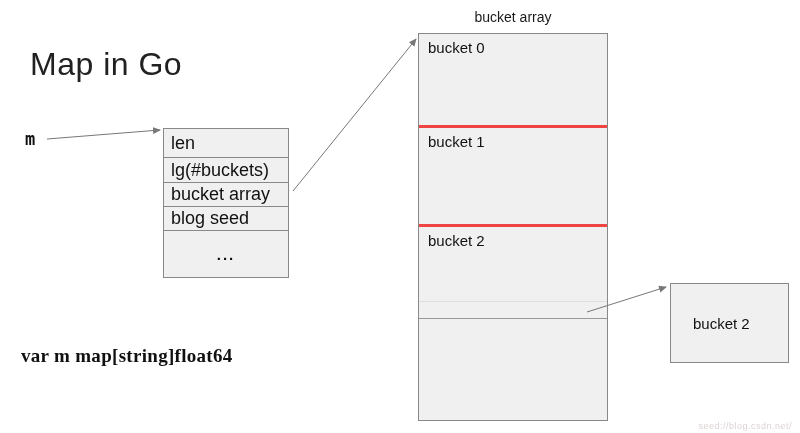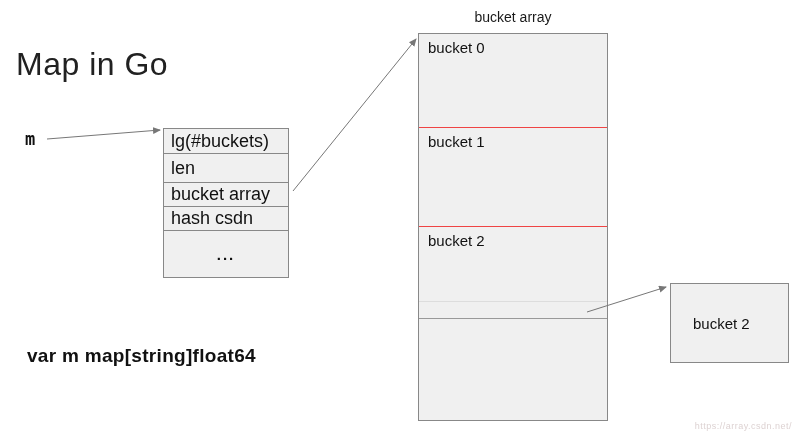--- a/index.html
+++ b/index.html
@@ -10,21 +10,21 @@
   }
   .canvas {
     position: relative;
     width: 800px;
     height: 433px;
     background: #ffffff;
     overflow: hidden;
   }
   .title {
     position: absolute;
-    left: 16px;
+    left: 30px;
     top: 46px;
     font-size: 32px;
     color: #212121;
     letter-spacing: 0.5px;
   }
   .m-label {
     position: absolute;
     left: 25px;
     top: 129px;
     font-family: "DejaVu Sans Mono", monospace;
@@ -70,21 +70,21 @@
     font-weight: bold;
     font-size: 15px;
   }
 
   .bucket-array-box { left: 418px; top: 33px; width: 190px; height: 388px; }
   .ba-cell {
     box-sizing: border-box;
     padding: 5px 0 0 9px;
     font-size: 15px;
     color: #111111;
-    border-bottom: 1px solid #ef4444;
+    border-bottom: 3px solid #ef4444;
   }
   .ba-cell-0 { height: 94px; }
   .ba-cell-1 { height: 99px; }
   .ba-cell-2 { height: 74px; border-bottom: none; }
   .ba-strip {
     box-sizing: border-box;
     height: 18px;
     border-top: 1px solid var(--faint-divider, #dddddd);
     border-bottom: 1px solid #999999;
   }
@@ -96,23 +96,23 @@
     flex-direction: column;
     justify-content: center;
     padding-left: 22px;
     font-size: 15px;
     line-height: 21px;
     color: #111111;
   }
 
   .code {
     position: absolute;
-    left: 27px;
+    left: 21px;
     top: 345px;
-    font-family: Liberation Sans, sans-serif;
+    font-family: Liberation Serif, serif;
     font-weight: bold;
     font-size: 19px;
     letter-spacing: 0.3px;
     color: #111111;
     white-space: pre;
   }
 
   .watermark {
     position: absolute;
     right: 8px;
@@ -135,43 +135,43 @@
 <body>
 
 <div class="canvas">
 
   <div class="title">Map in Go</div>
 
   <div class="m-label">m</div>
 
 
   <div class="box map-header-box">
+    <div class="mh-row mh-row-0">len</div>
     <div class="mh-row mh-row-1">lg(#buckets)</div>
-    <div class="mh-row mh-row-0">len</div>
     <div class="mh-row mh-row-2">bucket array</div>
-    <div class="mh-row mh-row-3">hash csdn</div>
+    <div class="mh-row mh-row-3">blog seed</div>
     <div class="mh-row mh-row-4">...</div>
   </div>
 
   <div class="caption bucket-array-caption">bucket array</div>
 
   <div class="box bucket-array-box">
     <div class="ba-cell ba-cell-0">bucket 0</div>
     <div class="ba-cell ba-cell-1">bucket 1</div>
     <div class="ba-cell ba-cell-2">bucket 2</div>
     <div class="ba-strip"></div>
   </div>
 
   <div class="box overflow-box">
     <div>bucket 2</div>
   </div>
 
   <div class="code">var m map[string]float64</div>
 
-  <div class="watermark">https://array.csdn.net/</div>
+  <div class="watermark">seed://blog.csdn.net/</div>
 
   <svg class="arrows" viewBox="0 0 800 433" xmlns="http://www.w3.org/2000/svg">
     <defs>
       <marker id="arrowhead" markerWidth="9" markerHeight="8" refX="7" refY="3.5" orient="auto" markerUnits="userSpaceOnUse">
         <path d="M0,0 L8,3.5 L0,7 z" fill="#777777"></path>
       </marker>
     </defs>
     <line x1="47" y1="139" x2="160" y2="130" stroke="#777777" stroke-width="1" marker-end="url(#arrowhead)"></line>
     <line x1="293" y1="191" x2="416" y2="39" stroke="#777777" stroke-width="1" marker-end="url(#arrowhead)"></line>
     <line x1="587" y1="312" x2="666" y2="287" stroke="#777777" stroke-width="1" marker-end="url(#arrowhead)"></line>

